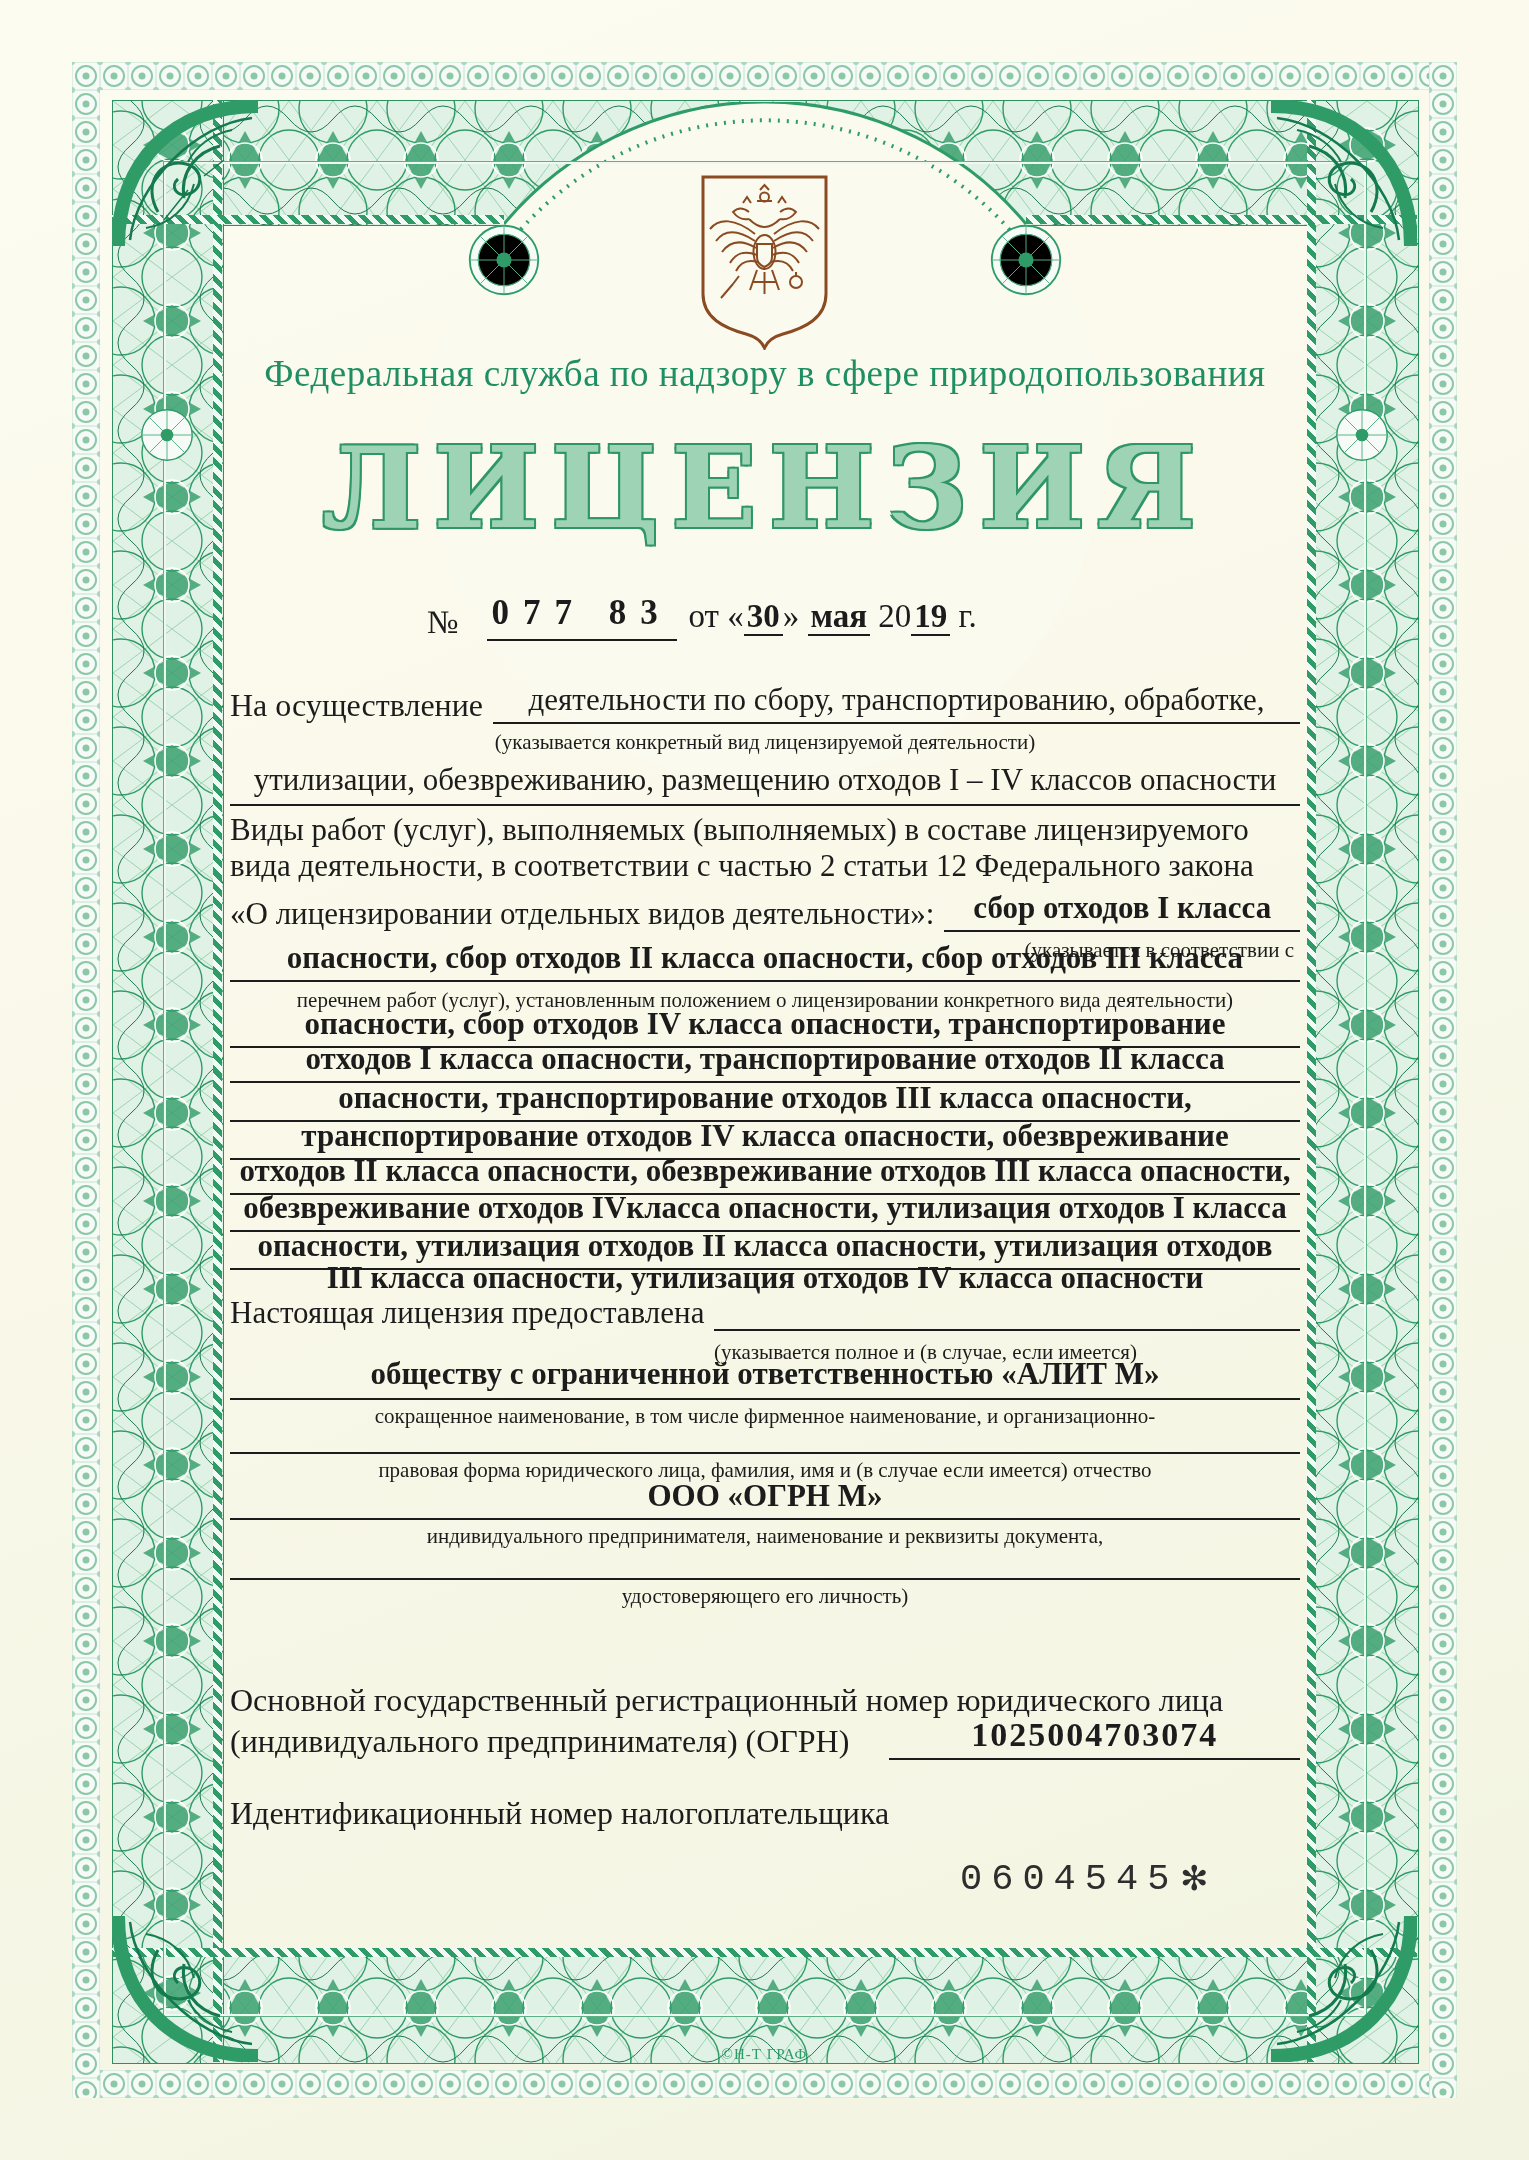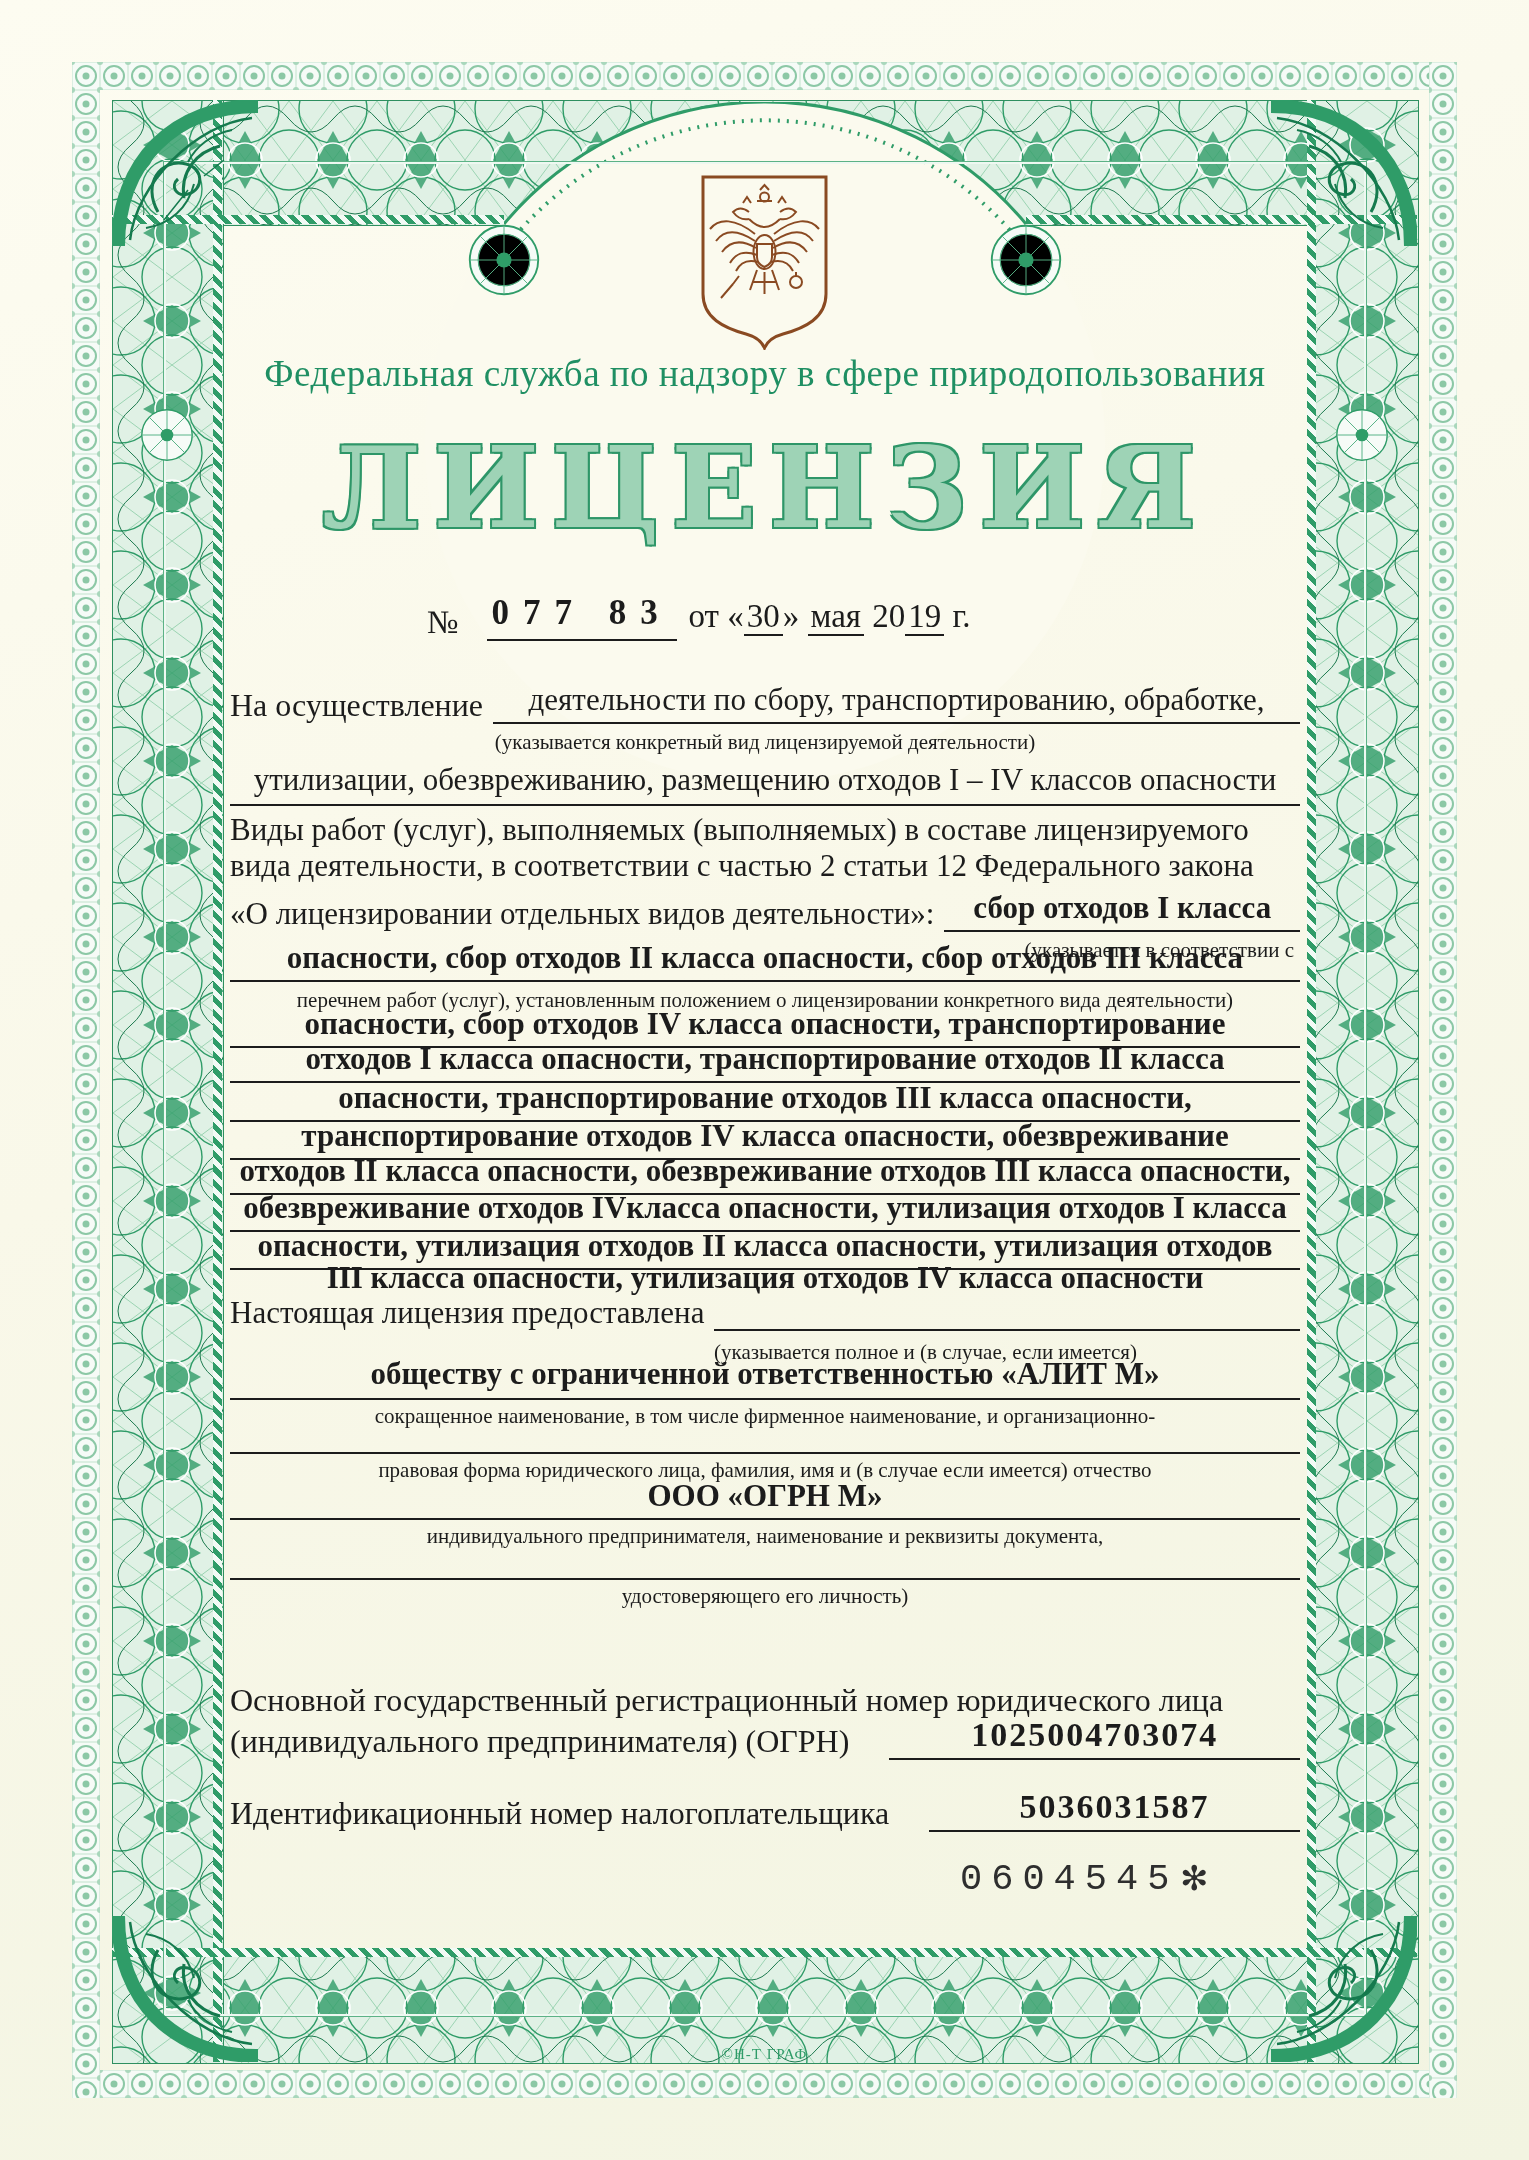--- a/index.html
+++ b/index.html
@@ -42,21 +42,21 @@
   .agency{top:352px;text-align:center;font-size:37px;color:#1f8f63;letter-spacing:.5px;}
   .title-row{top:432px;text-align:center;}
   .title-text{font-family:"DejaVu Serif",serif;font-weight:bold;font-size:112px;line-height:112px;
       letter-spacing:12px;color:#9ed3b6;
       text-shadow:-2px -2px 0 #2e9668,2px -2px 0 #2e9668,-2px 2px 0 #2e9668,2px 2px 0 #2e9668;}
   .num-row{top:585px;height:56px;display:flex;align-items:flex-end;font-size:33px;}
   .num-sign{margin-left:197px;}
   .num-value{width:190px;margin-left:28px;text-align:center;font-weight:bold;font-size:35px;
              letter-spacing:14px;border-bottom:2px solid #1c1c1c;padding-bottom:6px;}
   .date-part{margin-left:12px;padding-bottom:6px;white-space:nowrap;}
-  .u{border-bottom:2px solid #1c1c1c;padding:0 3px;font-weight:normal;}
+  .u{border-bottom:2px solid #1c1c1c;padding:0 3px;font-weight:bold;}
   .flexline{display:flex;align-items:flex-end;}
   .lbl{white-space:nowrap;padding-right:10px;}
   .fill{flex:1;text-align:center;border-bottom:2px solid #1c1c1c;padding-bottom:4px;}
   .hint{font-size:21px;text-align:center;}
   .vline{text-align:center;font-weight:bold;border-bottom:2px solid #1c1c1c;font-size:31px;
          height:44px;line-height:44px;}
   .nline{font-size:31px;}
   .f1{top:672px;height:52px;align-items:flex-end;}
   .f1 .lbl{font-size:32px;}
   .f1h{top:730px;}
@@ -341,21 +341,20 @@
     <div class="row gul2"></div>
     <div class="row hint gh5">удостоверяющего его личность)</div>
 
     <div class="row og1">Основной государственный регистрационный номер юридического лица</div>
     <div class="row og2 flexline">
       <span class="lbl">(индивидуального предпринимателя) (ОГРН)</span>
       <span class="ogv">1025004703074</span>
     </div>
     <div class="row innr flexline">
       <span class="lbl">Идентификационный номер налогоплательщика</span>
-      <span class="ogv">5036031587</span>
     </div>
 
     <div class="row serial-row">
       <span class="serial-num">0604545</span>
       <span class="serial-mark">✻</span>
     </div>
   </div>
 
   <div class="credit">©Н-Т ГРАФ</div>
 

